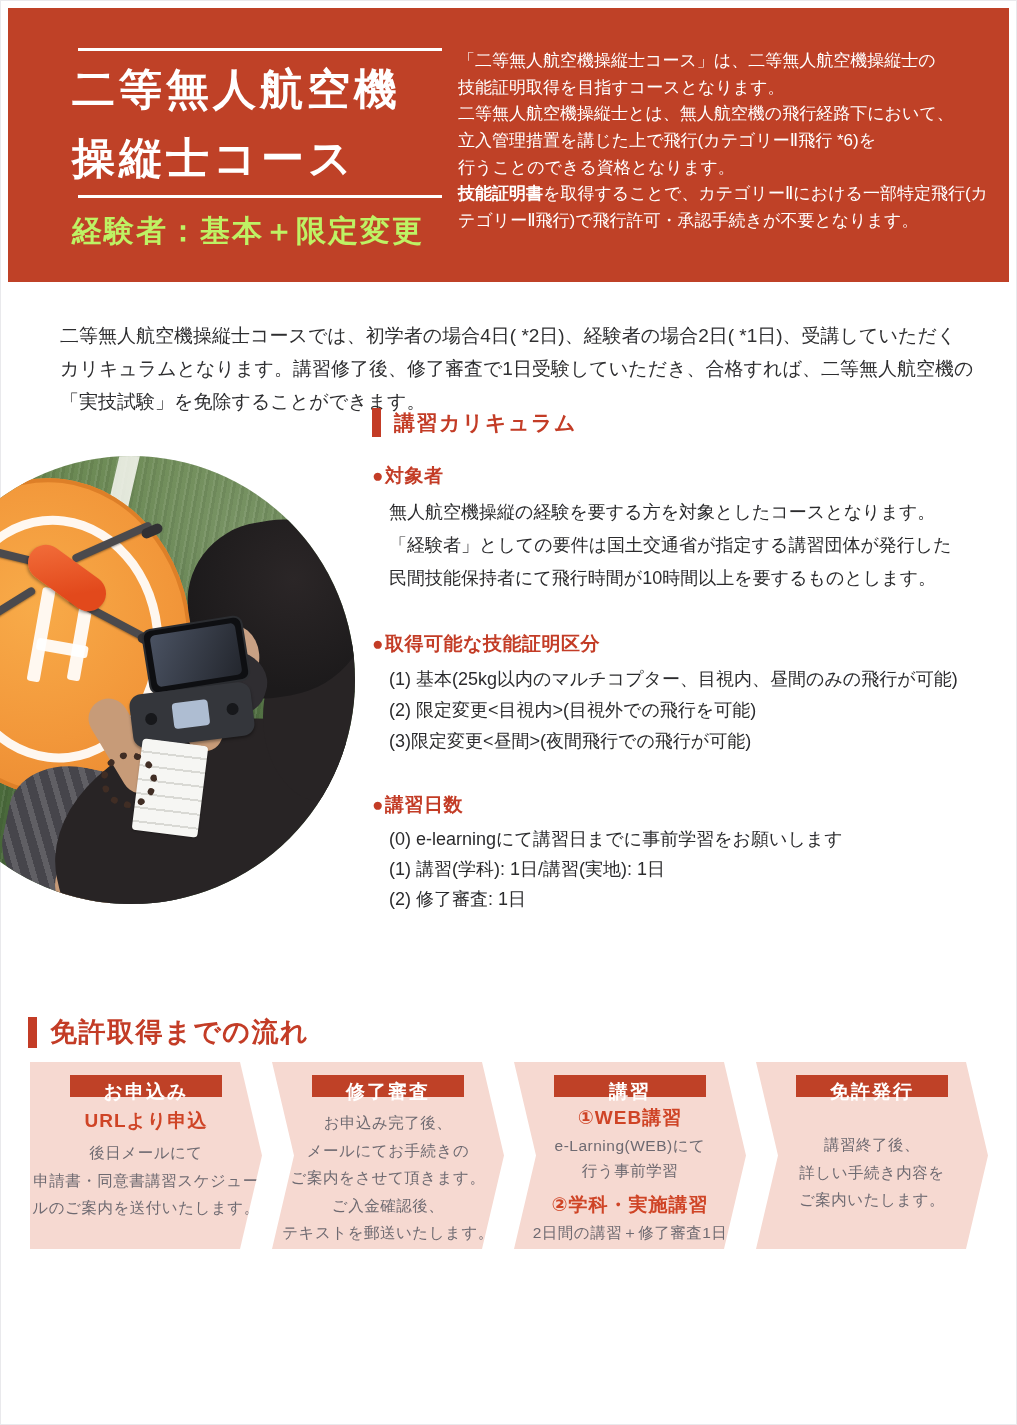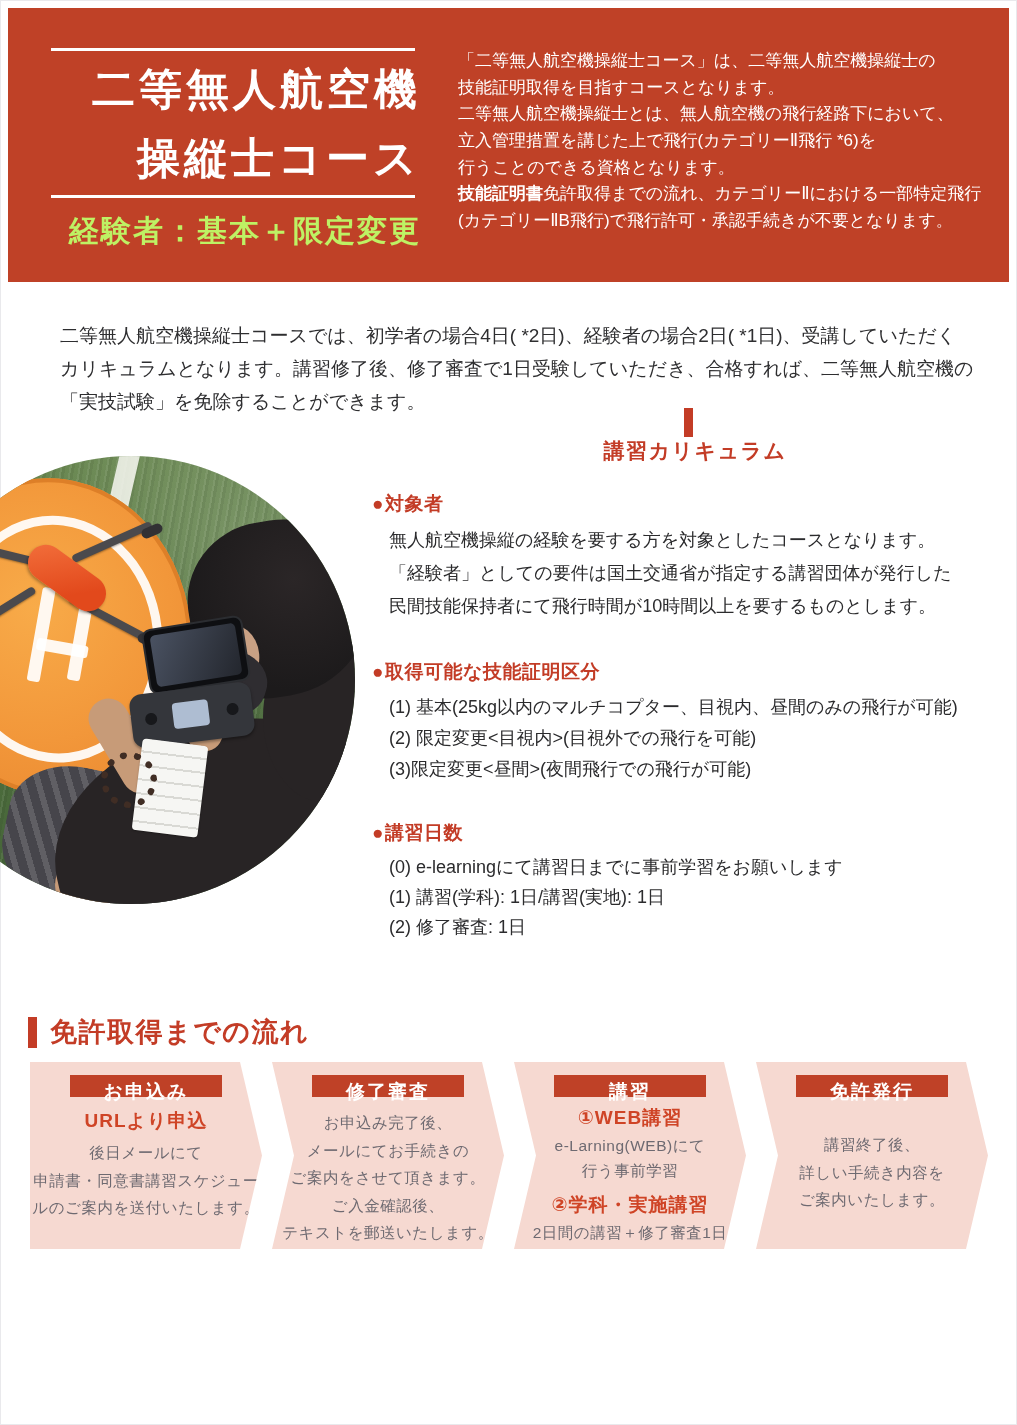--- a/index.html
+++ b/index.html
@@ -11,21 +11,21 @@
   .page{
     position:relative;width:1017px;height:1425px;
     background:#ffffff;overflow:hidden;
     box-shadow:inset 0 0 0 1px #e9e9ec;
   }
   
   .hero{
     position:absolute;left:8px;top:8px;right:8px;height:274px;
     background:#bf4127;
   }
-  .hero-left{position:absolute;left:37px;top:40px;width:376px;text-align:right;color:#fff;}
+  .hero-left{position:absolute;left:64px;top:40px;width:376px;text-align:left;color:#fff;}
   .rule{height:3px;background:#ffffff;margin:0 6px;}
   .hero-title{
     font-size:43px;font-weight:800;line-height:1.6;letter-spacing:4px;margin:4px 0 2px;
   }
   .hero-sub{
     font-size:30px;font-weight:800;letter-spacing:2px;margin-top:13px;color:#bef264;
   }
   .hero-right{
     position:absolute;left:450px;top:40px;right:14px;
     color:#ffffff;font-size:17px;line-height:1.57;font-weight:500;
@@ -125,21 +125,21 @@
   }
   .beads{
     left:194px;top:296px;width:42px;height:42px;border-radius:50%;
     border:7px dotted #402d24;transform:rotate(20deg);
   }
   
   .curr{position:absolute;left:372px;top:408px;width:646px;}
   .bar-heading{display:flex;align-items:center;margin:0;}
   .bar{width:9px;height:29px;background:#c33c26;margin-right:13px;}
   .bar-heading .txt{font-size:21px;font-weight:800;color:#c33c26;letter-spacing:1.5px;}
-  .curr .bar-heading{margin-bottom:26px;flex-direction:column;}
+  .curr .bar-heading{margin-bottom:26px;}
   .sec{margin-bottom:36px;}
   .sec-title{font-size:19px;font-weight:800;color:#c33c26;margin-bottom:7px;letter-spacing:.5px;}
   .sec-title .blt{margin-right:1px;}
   .sec-body{font-size:18px;color:#2b2b2d;padding-left:17px;line-height:1.84;}
   .sec-1 .sec-body{line-height:1.70;}
   .sec-2 .sec-body{line-height:1.55;font-size:19px;}
   .sec-3 .sec-body{line-height:1.66;}
   .sec-note{
     font-size:16.5px;font-weight:800;color:#e8170f;
     padding-left:17px;line-height:1.62;margin-top:5px;
@@ -180,21 +180,21 @@
       <div class="rule"></div>
       <h1 class="hero-title"><span>二等無人航空機</span><br><span>操縦士コース</span></h1>
       <div class="rule"></div>
       <div class="hero-sub">経験者：基本＋限定変更</div>
     </div>
     <div class="hero-right pre"><span>「二等無人航空機操縦士コース」は、二等無人航空機操縦士の
 技能証明取得を目指すコースとなります。
 二等無人航空機操縦士とは、無人航空機の飛行経路下において、
 立入管理措置を講じた上で飛行(カテゴリーⅡ飛行 *6)を
 行うことのできる資格となります。
-</span><b>技能証明書</b><span>免許取得までの流れ、カテゴリーⅡにおける一部特定飛行(カテゴリーⅡB飛行)で飛行許可・承認手続きが不要となります。</span></div>
+</span><b>技能証明書</b><span>を取得することで、カテゴリーⅡにおける一部特定飛行(カテゴリーⅡ飛行)で飛行許可・承認手続きが不要となります。</span></div>
   </header>
 
   <p class="intro pre">二等無人航空機操縦士コースでは、初学者の場合4日( *2日)、経験者の場合2日( *1日)、受講していただく
 カリキュラムとなります。講習修了後、修了審査で1日受験していただき、合格すれば、二等無人航空機の
 「実技試験」を免除することができます。</p>
 
   <div class="photo">
     <div class="turf"></div>
     <div class="fline fline-a"></div>
     <div class="fline fline-b"></div>

